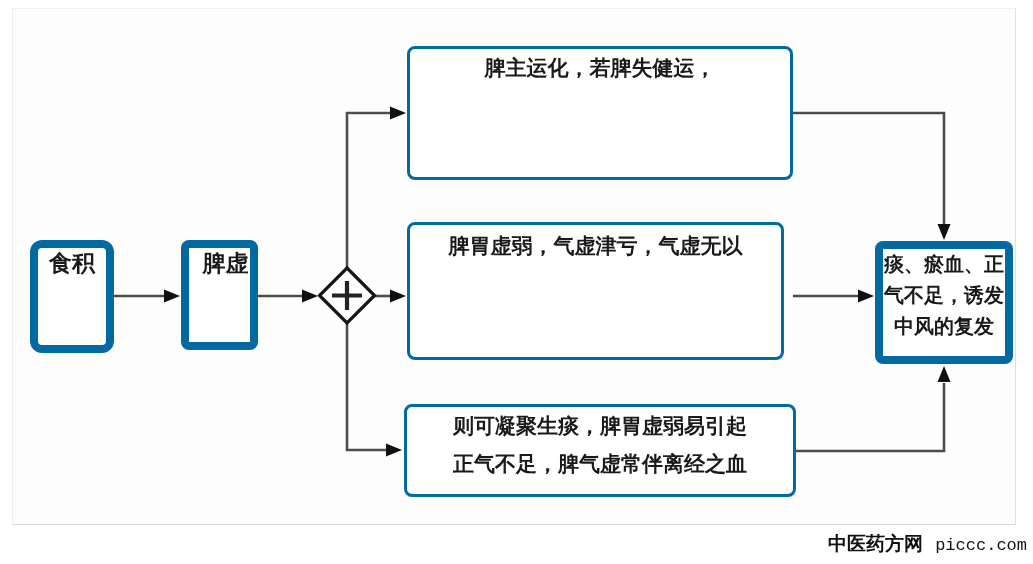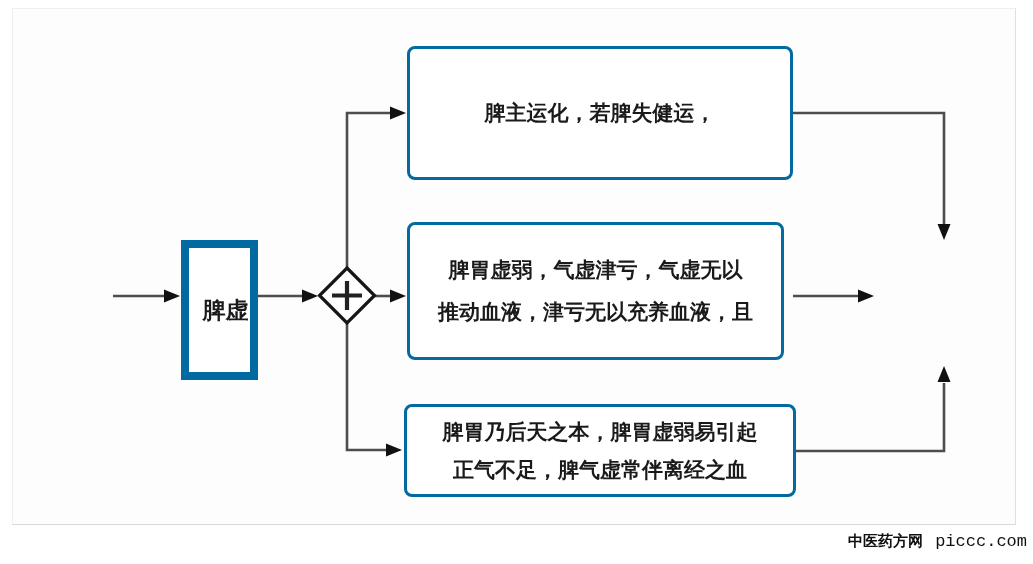--- a/index.html
+++ b/index.html
@@ -20,36 +20,36 @@
     border-bottom:1px solid #d8d8d8;
     background:#fdfdfd;
   }
   .connectors { position:absolute; left:0; top:0; width:1033px; height:564px; }
   .node {
     position:absolute;
     box-sizing:border-box;
     background:#ffffff;
     border:8px solid #0369a1;
     display:flex; flex-direction:column;
-    justify-content:center; align-items:center;
+    justify-content:flex-start; align-items:center;
     text-align:center;
     font-weight:700;
     color:#1a1a1a;
   }
   .node-food    { left:30px;  top:240px; width:84px;  height:113px; font-size:23px; border-radius:12px; }
-  .node-spleen  { left:181px; top:240px; width:77px;  height:140px; font-size:23px; border-radius:0;padding-left:12px; }
+  .node-spleen  { left:181px; top:240px; width:77px;  height:110px; font-size:23px; border-radius:8px;padding-left:12px; }
   .node-phlegm  { left:407px; top:46px;  width:386px; height:134px; font-size:21px; line-height:38px; border-radius:8px; border-width:3.5px; }
   .node-stasis  { left:407px; top:222px; width:377px; height:138px; font-size:21px; line-height:42px; border-radius:8px; border-width:3.5px; }
   .node-qi      { left:404px; top:404px; width:392px; height:93px;  font-size:21px; line-height:38px; border-radius:8px; border-width:3.5px; }
   .node-outcome { left:875px; top:241px; width:138px; height:123px; font-size:20px; line-height:31px; border-radius:8px; }
   .watermark {
     position:absolute; top:531px; right:6px;
     white-space:nowrap; color:#111;
   }
-  .wm-cjk  { font-weight:700; font-size:15px; }
+  .wm-cjk  { font-weight:700; font-size:19px; }
   .wm-latin{ font-family:"Liberation Mono", monospace; font-size:17px; margin-left:7px; }
 </style>
 </head>
 <body>
 
 <div class="canvas">
 
   <div class="image-frame"></div>
 
   <svg class="connectors" viewBox="0 0 1033 564">
@@ -72,38 +72,45 @@
       <polygon points="944,240 937.5,224 950.5,224"></polygon>
       <polygon points="874,296 858,289.5 858,302.5"></polygon>
       <polygon points="944,366 937.5,382 950.5,382"></polygon>
     </g>
     <g>
       <polygon points="347,268 374.5,295.5 347,323 319.5,295.5" fill="#ffffff" stroke="#161616" stroke-width="3.2"></polygon>
       <path d="M347,281 V310 M332,295.5 H362" fill="none" stroke="#222222" stroke-width="4.2"></path>
     </g>
   </svg>
 
+  <div class="node node-food">
+    <div>食积</div>
+  </div>
 
   <div class="node node-spleen">
     <div>脾虚</div>
   </div>
 
   <div class="node node-phlegm">
     <div>脾主运化，若脾失健运，</div>
   </div>
 
   <div class="node node-stasis">
     <div>脾胃虚弱，气虚津亏，气虚无以</div>
-    <div>推动血液，津亏无以充养血液，且</div>
   </div>
 
   <div class="node node-qi">
-    <div>脾胃乃后天之本，脾胃虚弱易引起</div>
+    <div>则可凝聚生痰，脾胃虚弱易引起</div>
     <div>正气不足，脾气虚常伴离经之血</div>
   </div>
 
+  <div class="node node-outcome">
+    <div>痰、瘀血、正</div>
+    <div>气不足，诱发</div>
+    <div>中风的复发</div>
+  </div>
 
   <div class="watermark">
     <span class="wm-cjk">中医药方网</span>
     <span class="wm-latin">piccc.com</span>
   </div>
 
 </div>
 
 </body></html>

